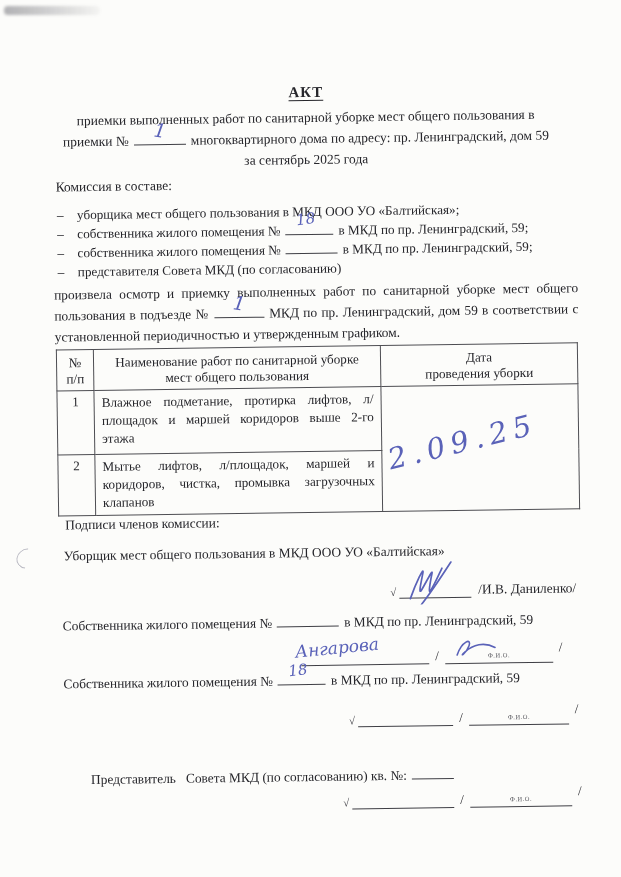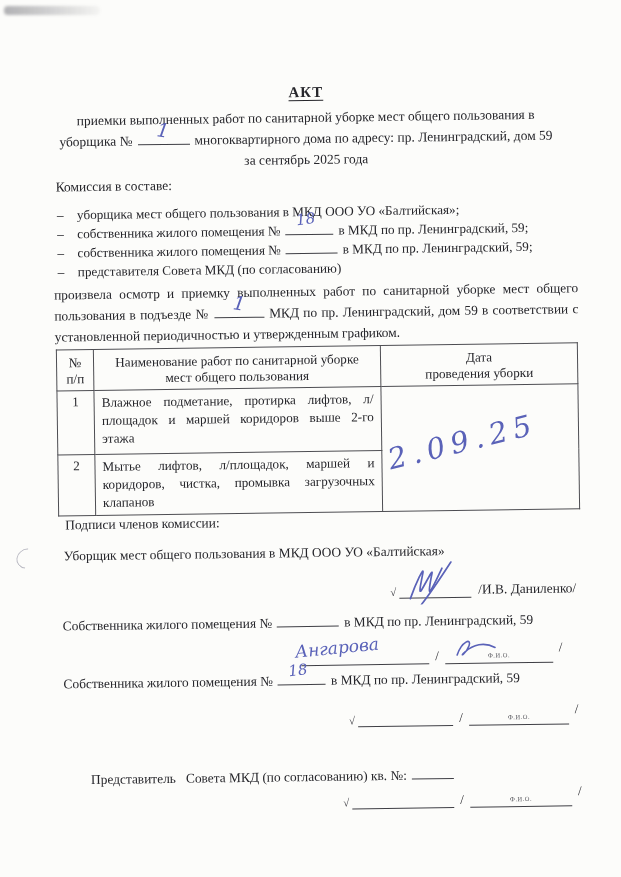--- a/index.html
+++ b/index.html
@@ -111,21 +111,21 @@
   <div class="smudge-top"></div>
   <div class="pen-arc"></div>
 
   <div class="tilt">
 
     <div class="abs doc-title">АКТ</div>
 
     <div class="abs doc-subtitle">
       <div>приемки выполненных работ по санитарной уборке мест общего пользования в</div>
       <div>
-        <span>уборщика №</span><span class="blank" style="width:52px;"><span class="hand hand-one">1</span></span><span>многоквартирного дома по адресу: пр. Ленинградский, дом 59</span>
+        <span>приемки №</span><span class="blank" style="width:52px;"><span class="hand hand-one">1</span></span><span>многоквартирного дома по адресу: пр. Ленинградский, дом 59</span>
       </div>
       <div>за сентябрь 2025 года</div>
     </div>
 
     <div class="abs commission-heading">Комиссия в составе:</div>
 
     <div class="abs commission-list">
       <div class="commission-item">
         <span class="dash">–</span>
         <span>уборщика мест общего пользования в МКД ООО УО «Балтийская»;</span>

